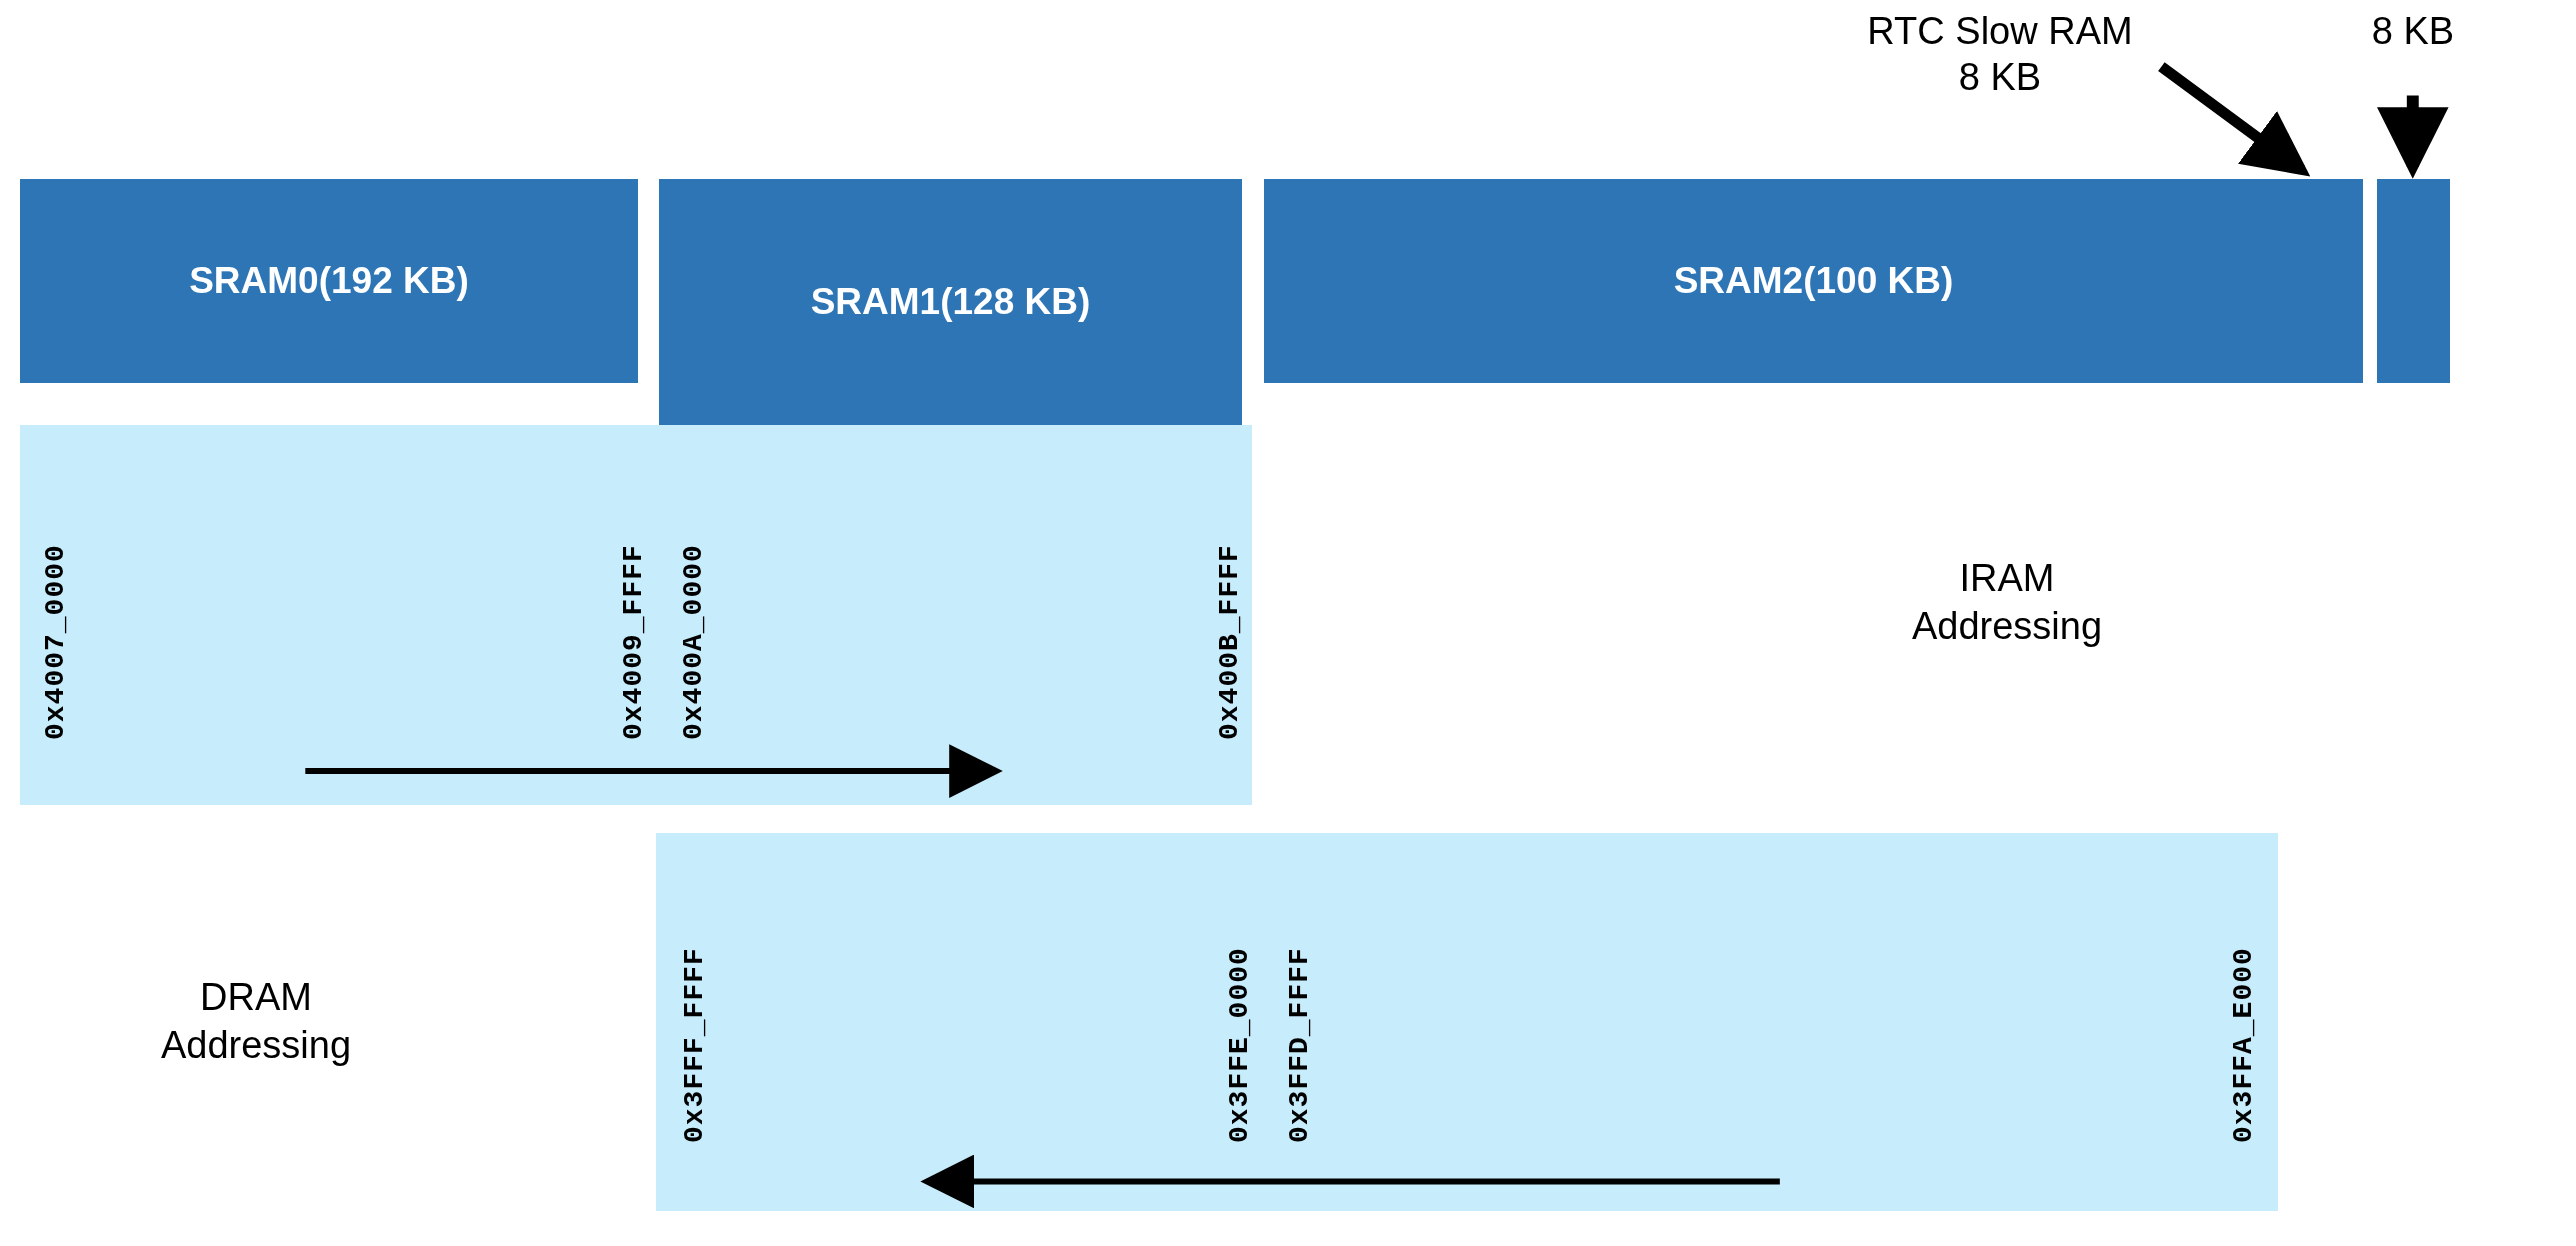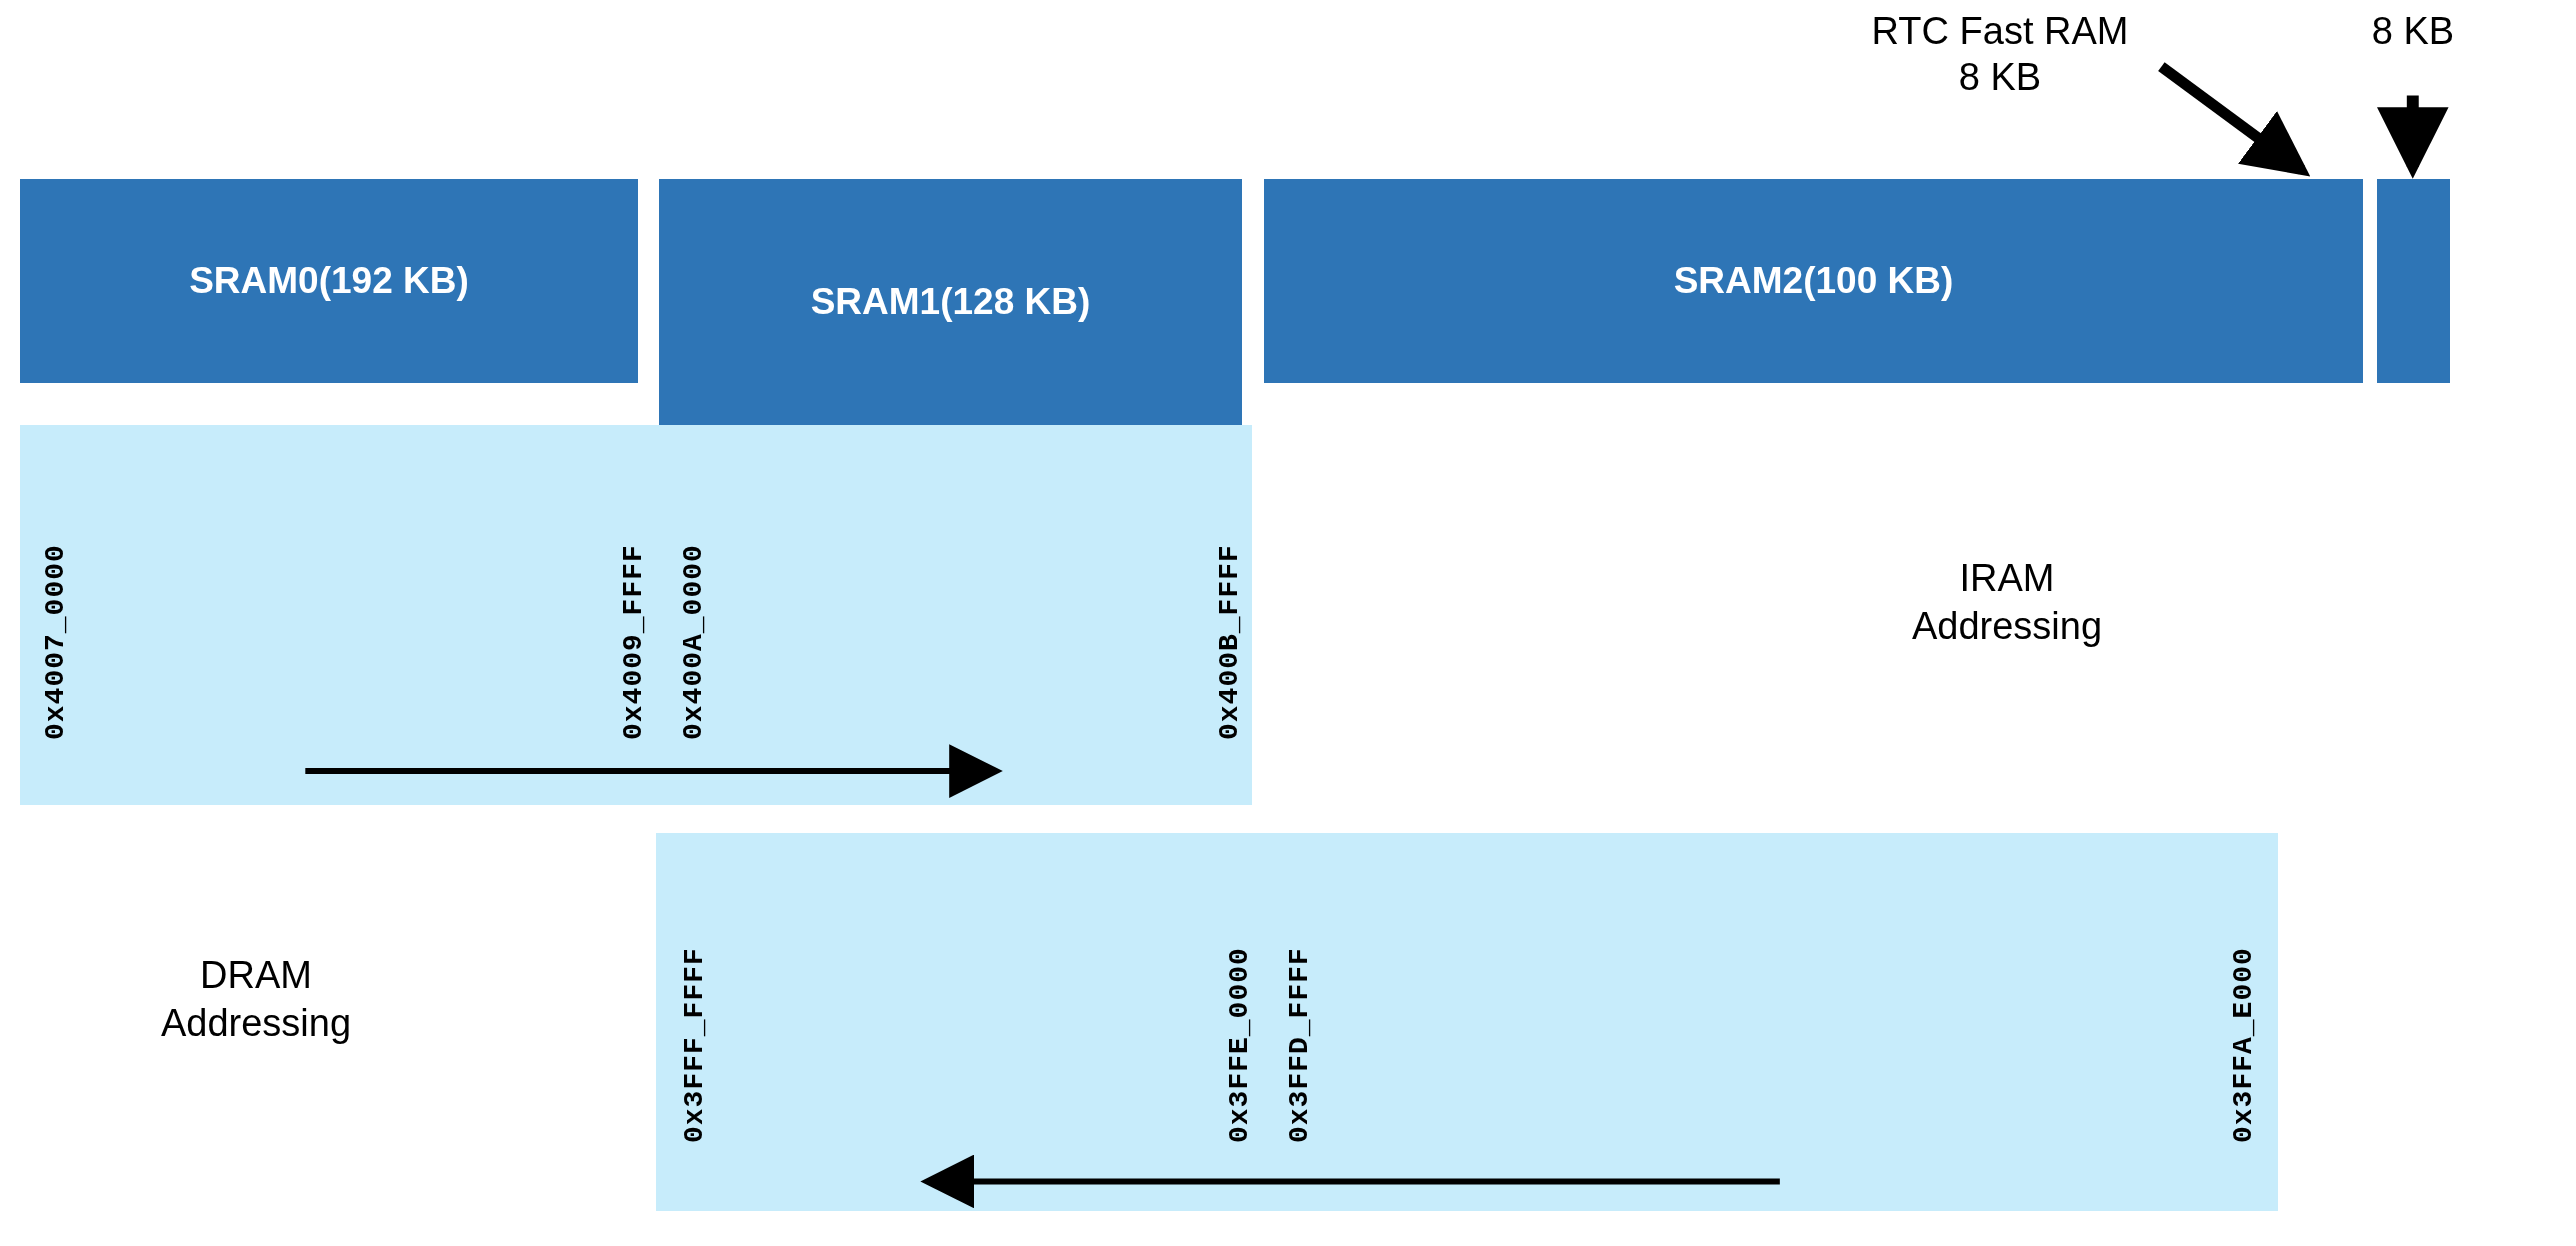--- a/index.html
+++ b/index.html
@@ -91,21 +91,21 @@
     height: 1246px;
     pointer-events: none;
   }
 </style>
 </head>
 <body>
 
 <div id="canvas">
 
   <div class="callout" style="left:1851px; top:8px; width:298px;">
-    <span class="co-line">RTC Fast RAM</span>
+    <span class="co-line">RTC Slow RAM</span>
     <span class="co-line">8 KB</span>
   </div>
 
   <div class="callout" style="left:2264px; top:8px; width:298px;">
     <span class="co-line">8 KB</span>
   </div>
 
   <div class="sram-block" style="left:20px; top:179px; width:618px; height:204px; --blk-color:#2e75b6;">
     <span class="blk-name">SRAM0</span>
     <span class="blk-size">(192 KB)</span>
@@ -137,21 +137,21 @@
     <span class="ml-line">Addressing</span>
   </div>
 
   <div class="band" style="left:656px; top:833px; width:1622px; height:378px;"></div>
 
   <div class="addr" style="left:679px; top:1143px;">0x3FFF_FFFF</div>
   <div class="addr" style="left:1224px; top:1143px;">0x3FFE_0000</div>
   <div class="addr" style="left:1284px; top:1143px;">0x3FFD_FFFF</div>
   <div class="addr" style="left:2228px; top:1143px;">0x3FFA_E000</div>
 
-  <div class="mode-label" style="left:107px; top:952px; width:298px;">
+  <div class="mode-label" style="left:107px; top:974px; width:298px;">
     <span class="ml-line">DRAM</span>
     <span class="ml-line">Addressing</span>
   </div>
 
   <svg id="arrows" viewBox="0 0 2592 1254">
     <defs>
       <marker id="head-r" markerWidth="9" markerHeight="9" refX="7.5" refY="4.5" orient="auto" markerUnits="strokeWidth">
         <path d="M0,0 L9,4.5 L0,9 z" fill="#000000"></path>
       </marker>
       <marker id="head-l" markerWidth="9" markerHeight="9" refX="7.5" refY="4.5" orient="auto" markerUnits="strokeWidth">

